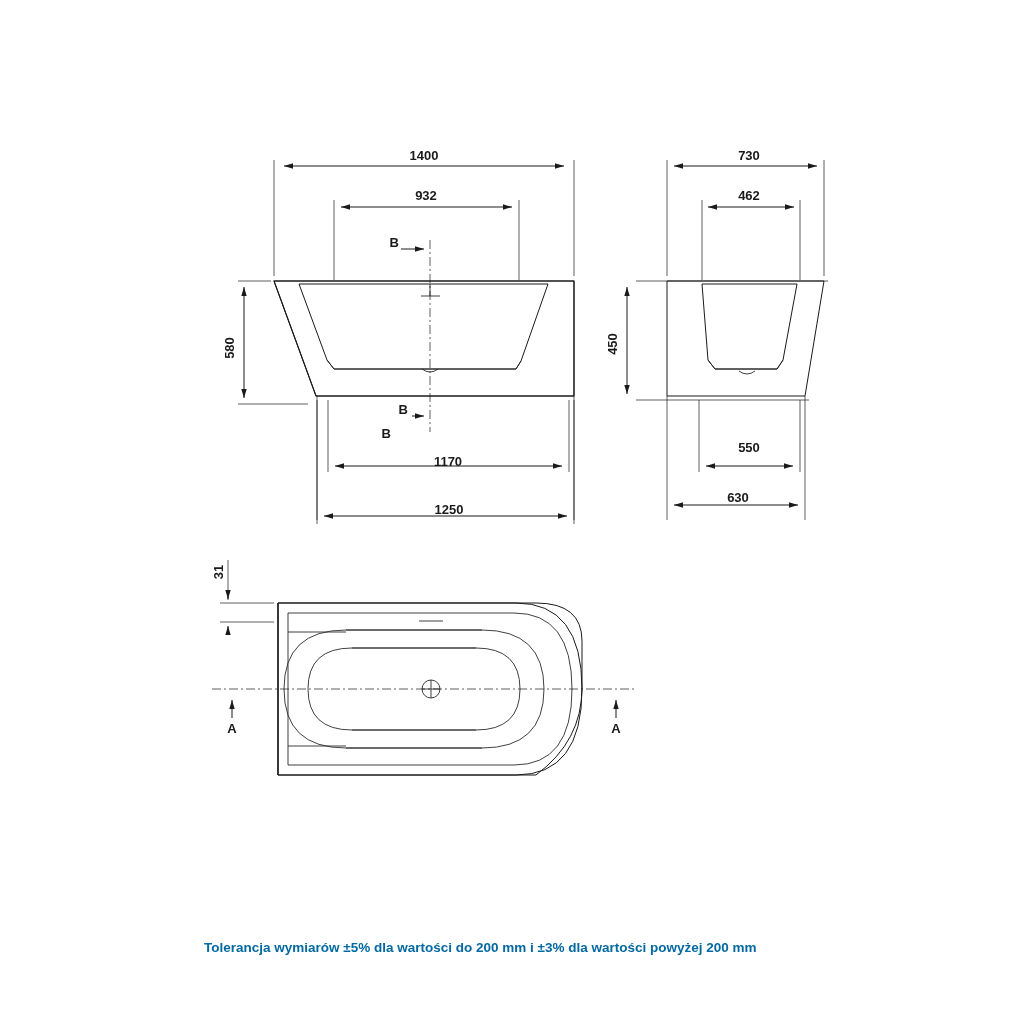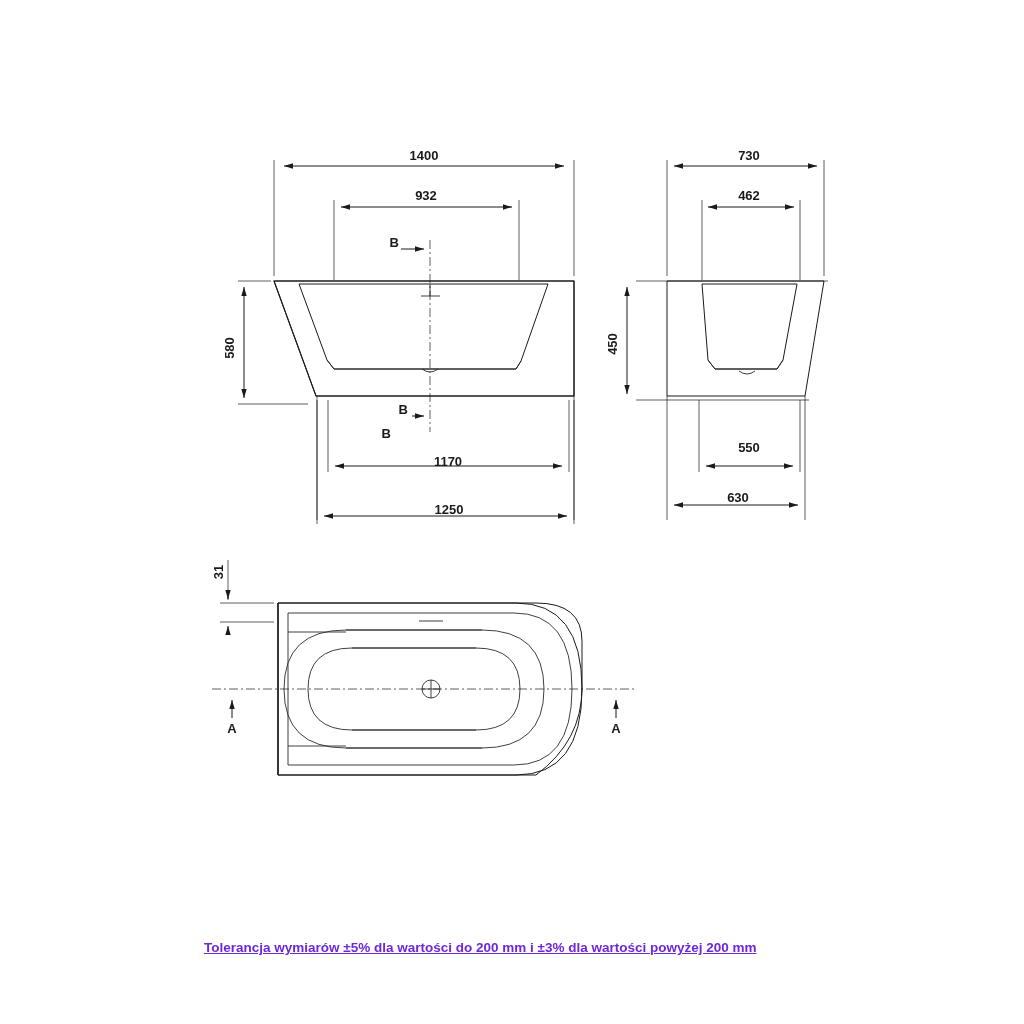--- a/index.html
+++ b/index.html
@@ -62,23 +62,22 @@
   .notes {
     position: absolute;
     left: 204px;
     top: 938px;
     width: 640px;
   }
   .notes div {
     font-size: 13.5px;
     font-weight: bold;
     line-height: 19px;
-    color: #6d28d9;
+    color: #0369a1;
     white-space: nowrap;
-    text-decoration: underline;
   }
 </style>
 </head>
 <body>
 
 <div id="sheet">
 <svg width="1024" height="1024" viewBox="0 0 1024 1024">
 
   <defs>
     <marker id="arrL" markerWidth="10" markerHeight="8" refX="9" refY="4" orient="auto" markerUnits="userSpaceOnUse">

